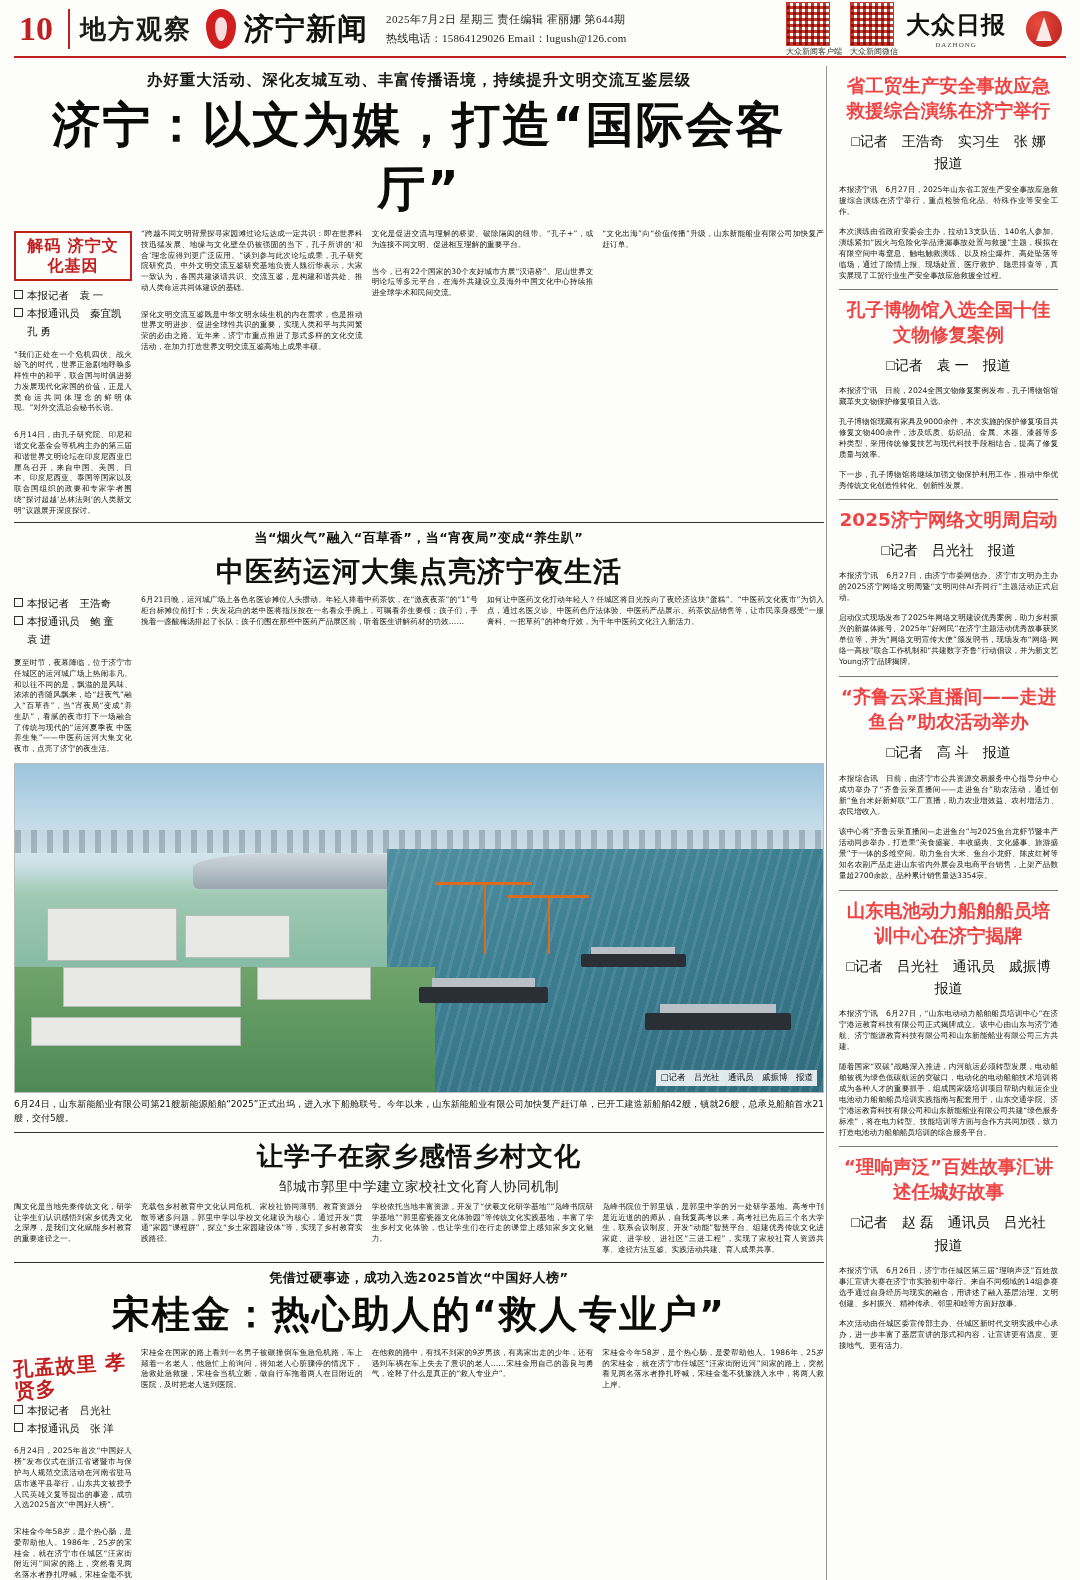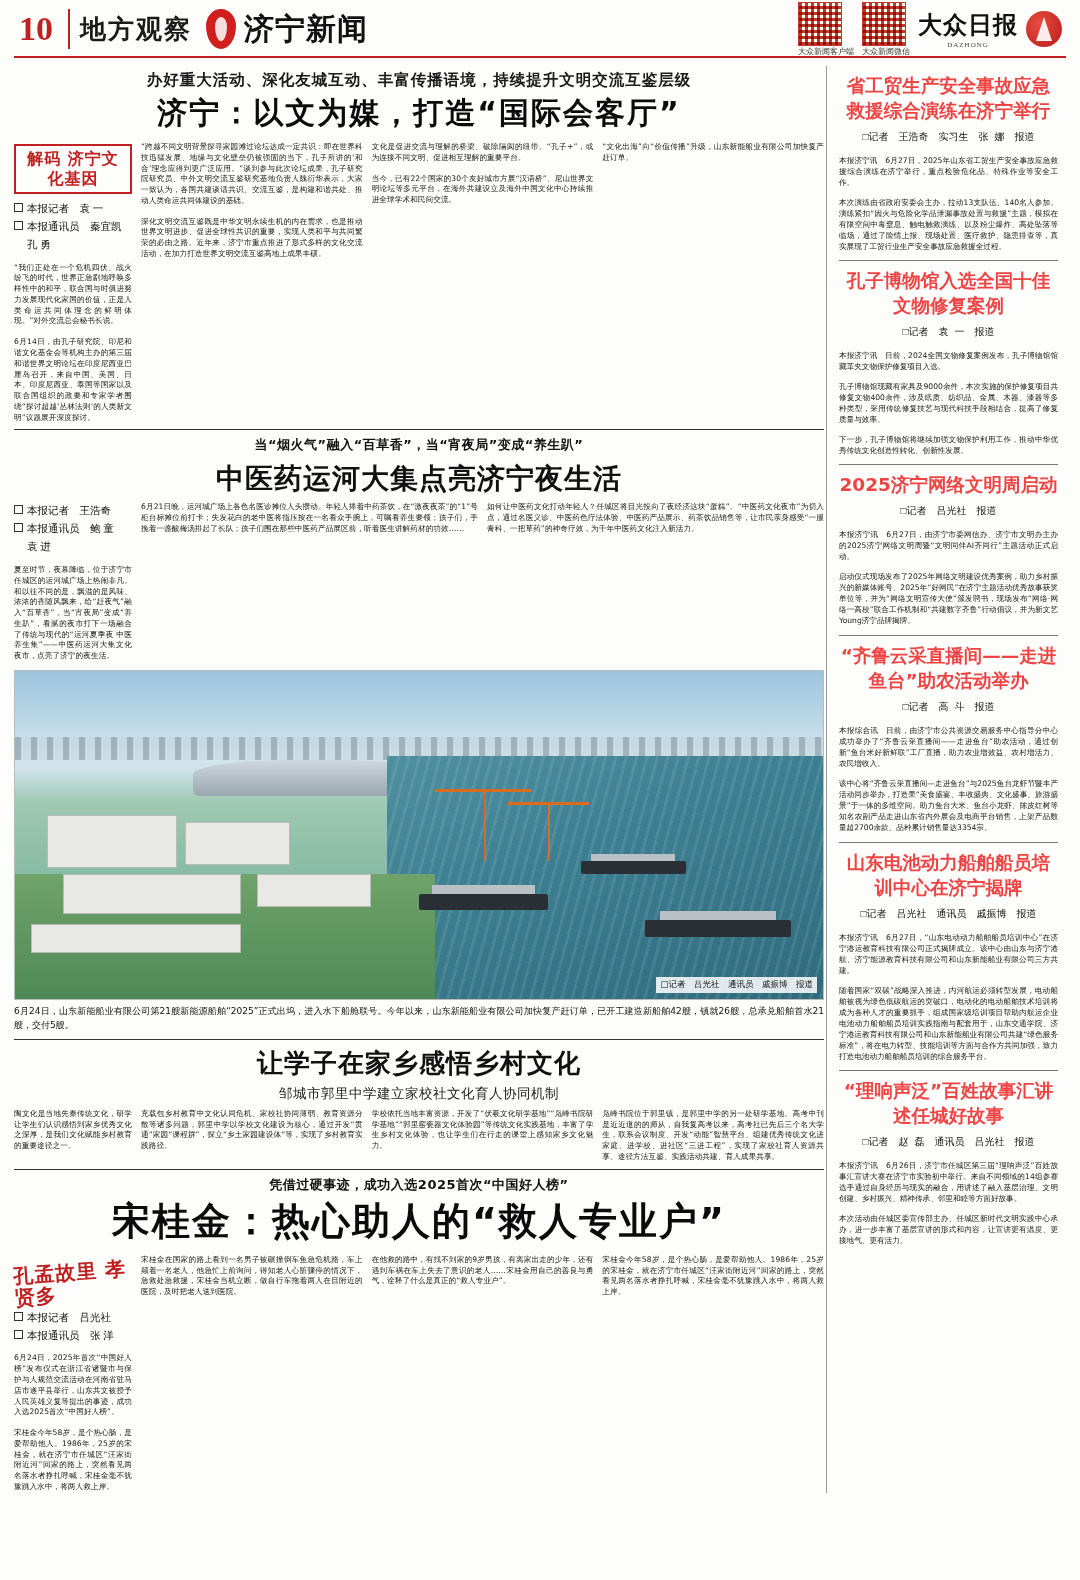--- a/index.html
+++ b/index.html
@@ -54,21 +54,21 @@
   .qr .grid {
     width:100%; height:100%;
     background:
       repeating-linear-gradient(90deg,#c0392b 0 3px,#fff 3px 6px),
       repeating-linear-gradient(0deg,#c0392b 0 3px,#fff 3px 6px);
     background-blend-mode:multiply;
     border:1px solid #c0392b;
   }
   .qr-cap { font-size:8px; text-align:right; color:#333; line-height:1.2; margin-top:1px;}
   .dz-logo {
-    display:flex; align-items:center; gap:8px;
+    display:flex; align-items:center; gap:20px;
   }
   .dz-name {
     font-family:"DejaVu Sans", sans-serif;
     font-size:24px; font-weight:bold; color:#111; letter-spacing:1px;
   }
   .dz-badge {
     width:36px;height:36px;border-radius:50%;
     background:radial-gradient(circle at 35% 35%, #e74c3c, #b81c1c);
     position:relative;
   }
@@ -83,21 +83,21 @@
   }
 
   
   .kicker {
     text-align:center; font-size:15.5px; letter-spacing:1px;
     font-family:"DejaVu Sans", sans-serif; font-weight:bold; color:#1a1a1a;
     margin:4px 0 2px 0;
   }
   .headline-main {
     text-align:center;
-    font-size:30px; font-weight:bold; letter-spacing:2px;
+    font-size:48px; font-weight:bold; letter-spacing:2px;
     font-family:"DejaVu Sans", sans-serif;
     color:#0b0b0b;
     margin:2px 0 8px 0;
   }
   .rule-thin { height:1px; background:#333; margin:6px 0; }
 
   
   .byline {
     font-size:10.5px; line-height:1.6; color:#111;
     display:flex; align-items:flex-start; gap:4px;
@@ -172,40 +172,44 @@
   .photo-cap {
     font-size:9px; line-height:1.6; text-align:justify; margin-top:4px;
     font-family:"DejaVu Sans", sans-serif; color:#111;
   }
 
   
   .r-head {
     font-size:18.5px; font-weight:bold; line-height:1.35; text-align:center;
     font-family:"DejaVu Sans", sans-serif; margin:8px 0 6px; color:#ef4444;
   }
-  .r-byline { font-size:10px; line-height:1.6; font-family:Liberation Mono, monospace; }
+  .r-byline { font-size:14px; line-height:1.6; font-family:Liberation Sans, sans-serif; }
   .r-tiny {
     font-size:7.6px; line-height:1.45; text-align:justify; word-break:break-all;
     font-family:"DejaVu Sans", sans-serif; color:#161616; margin-top:9px;
   }
   .r-rule { height:1px; background:#777; margin:8px 0; }
   .center{text-align:center;}
-  .mt4{margin-top:10px;} .mt6{margin-top:9px;}
+  .mt4{margin-top:16px;} .mt6{margin-top:9px;}
 </style>
 </head>
 <body>
 
 <div class="page">
 
   <div class="masthead">
     <div class="page-num">10</div>
     <div class="mh-sep"></div>
     <div class="mh-section">地方观察</div>
     <div class="mh-logo"></div>
     <div class="mh-title">济宁新闻</div>
+    <div class="mh-meta">
+      <div class="line1">2025年7月2日   星期三   责任编辑  霍丽娜   第644期</div>
+      <div class="line2">热线电话：15864129026  Email：lugush@126.com</div>
+    </div>
     <div class="mh-right">
       <div>
         <div class="qr">
             <div class="grid"></div>
           </div>
         <div class="qr-cap">大众新闻客户端</div>
       </div>
       <div>
         <div class="qr">
             <div class="grid"></div>

